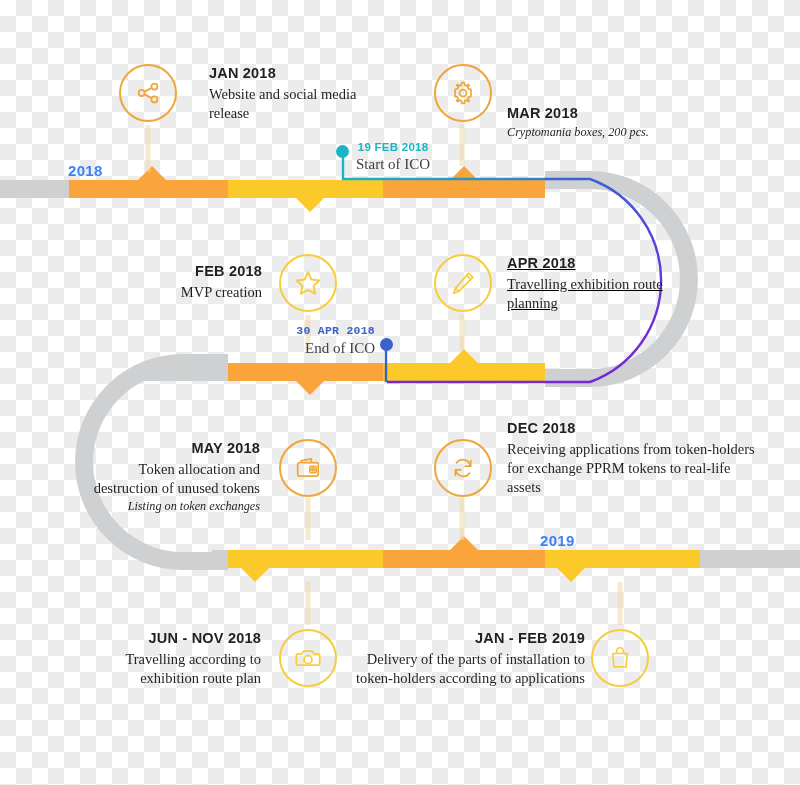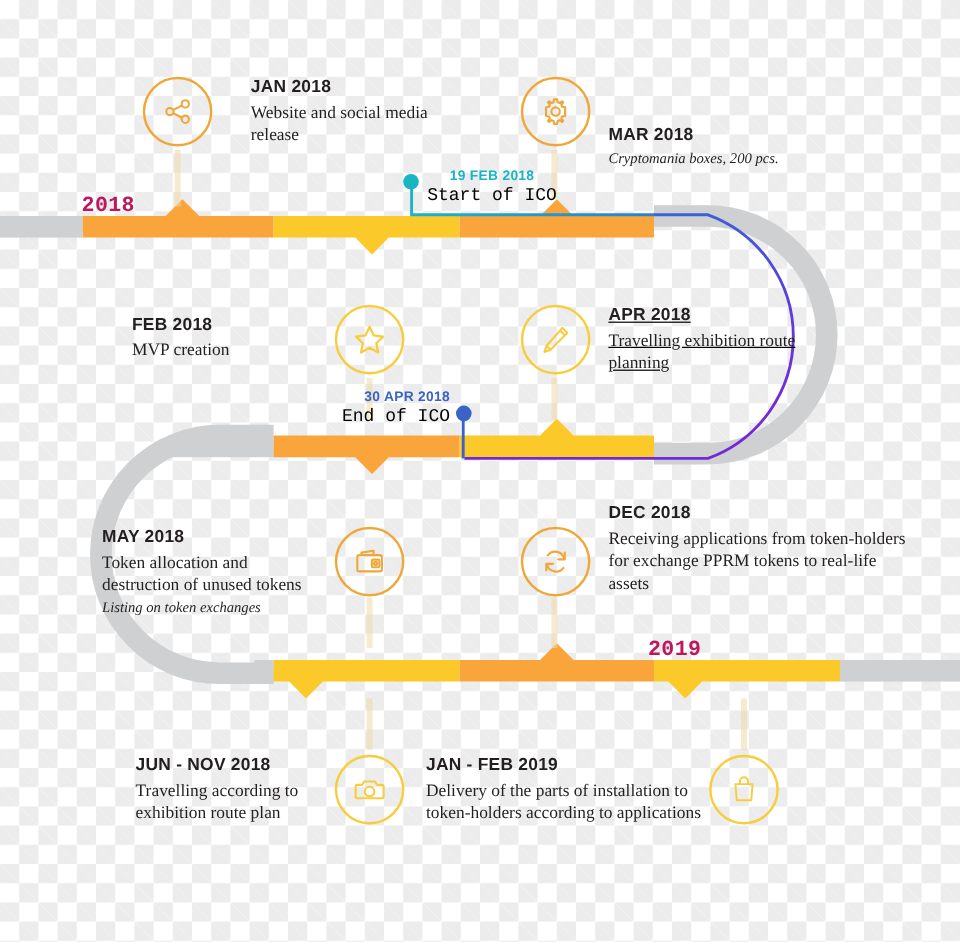--- a/index.html
+++ b/index.html
@@ -71,53 +71,53 @@
     line-height: 1.32;
   }
   .ms .ms-note {
     font-family: "Liberation Serif", serif;
     font-style: italic;
     font-size: 12.2px;
     color: #231f20;
     line-height: 1.3;
     margin-top: 1px;
   }
-  .ms.right-align { }
+  .ms.right-align { text-align: right; }
   .ms.left-align { text-align: left; }
 
   
   .year-label {
     position: absolute;
-    font-family: Liberation Mono, monospace;
+    font-family: Liberation Sans, sans-serif;
     font-weight: bold;
-    font-size: 18px;
-    color: #be185d;
+    font-size: 15px;
+    color: #3b82f6;
     letter-spacing: 0.3px;
   }
 
   
   .callout {
     position: absolute;
   }
   .callout .cal-date {
     font-family: "Liberation Sans", sans-serif;
     font-weight: bold;
     font-size: 11.5px;
     letter-spacing: 0.25px;
     line-height: 1.25;
   }
   .callout .cal-text {
-    font-family: Liberation Mono, monospace;
+    font-family: Liberation Serif, serif;
     font-size: 15px;
-    color: #000000;
+    color: #404040;
     line-height: 1.2;
     margin-top: 1px;
   }
   .callout.start .cal-date { color: #1ab5c4; text-align: center; }
-  .callout.end   .cal-date { color: #3a63c8; }
+  .callout.end   .cal-date { color: #3a63c8; font-family: Liberation Mono, monospace; }
 
   .dot {
     position: absolute;
     width: 13px;
     height: 13px;
     border-radius: 50%;
   }
   .dot.teal { background: #1ab5c4; }
   .dot.blue { background: #3a63c8; }
 </style>

